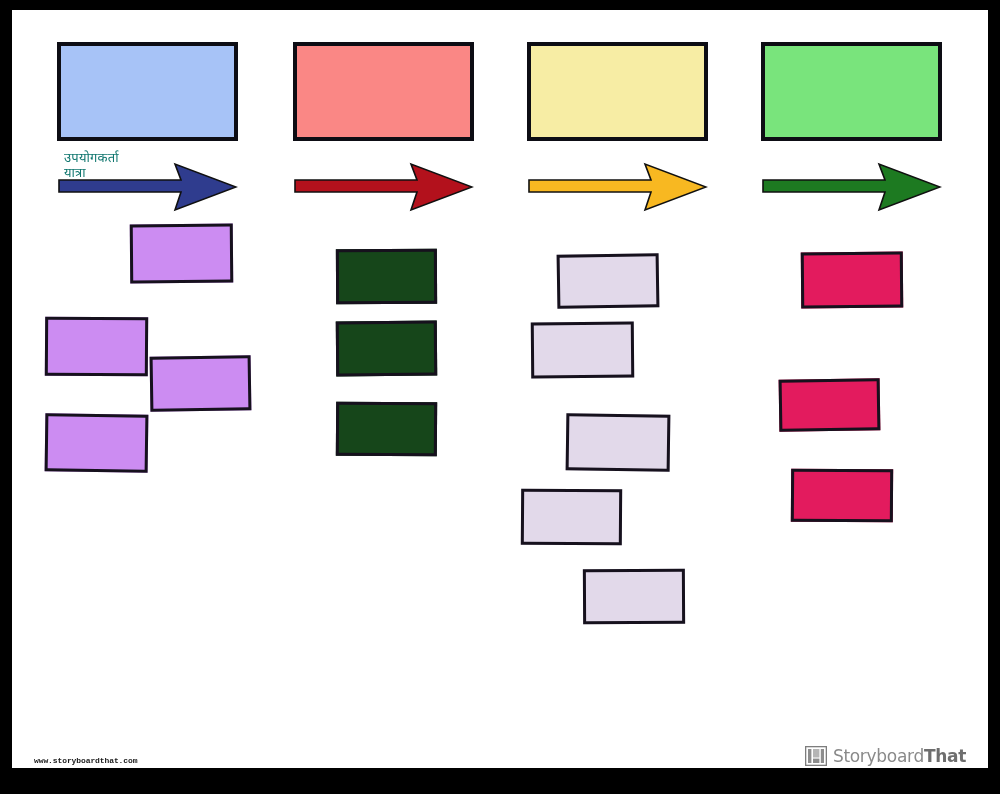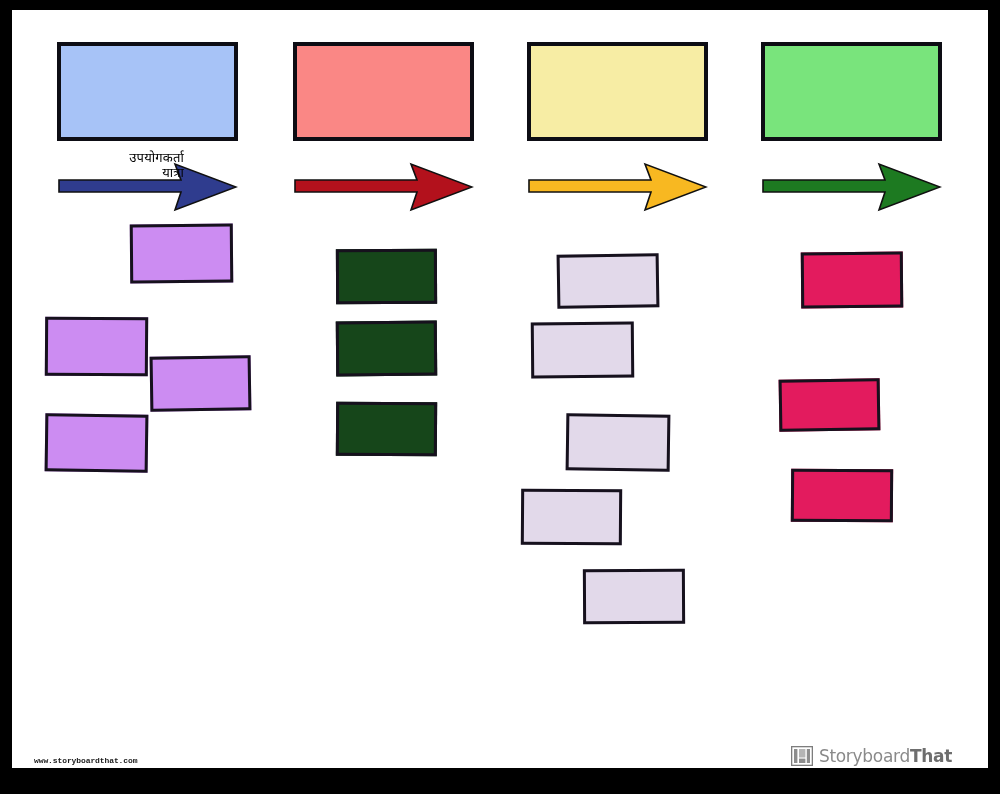--- a/index.html
+++ b/index.html
@@ -32,22 +32,22 @@
   
   .arrow-wrap{position:absolute;}
   .arrow-wrap svg{display:block;}
 
   
   .journey-label{
     position:absolute;
     font-family:"DejaVu Sans","Liberation Sans",sans-serif;
     font-size:13px;
     line-height:15px;
-    color:#000000;
-    text-align:right;
+    color:#0f766e;
+    text-align:left;
     width:120px;
     font-weight:500;
     letter-spacing:.2px;
   }
 
   
   .card{
     position:absolute;
     box-sizing:border-box;
     border:3px solid #16111d;
@@ -63,21 +63,21 @@
     position:absolute;
     left:22px; top:746px;
     font-family:Liberation Mono, monospace;
     font-size:8px;
     font-weight:bold;
     color:#1a1a1a;
     letter-spacing:-0.1px;
   }
   #brand{
     position:absolute;
-    right:36px; top:736px;
+    right:22px; top:736px;
     display:flex;
     align-items:center;
     gap:6px;
   }
   #brand .brand-text{
     font-family:"DejaVu Sans","Liberation Sans",sans-serif;
     font-size:17px;
     color:#8a8a8a;
     letter-spacing:-0.3px;
   }

